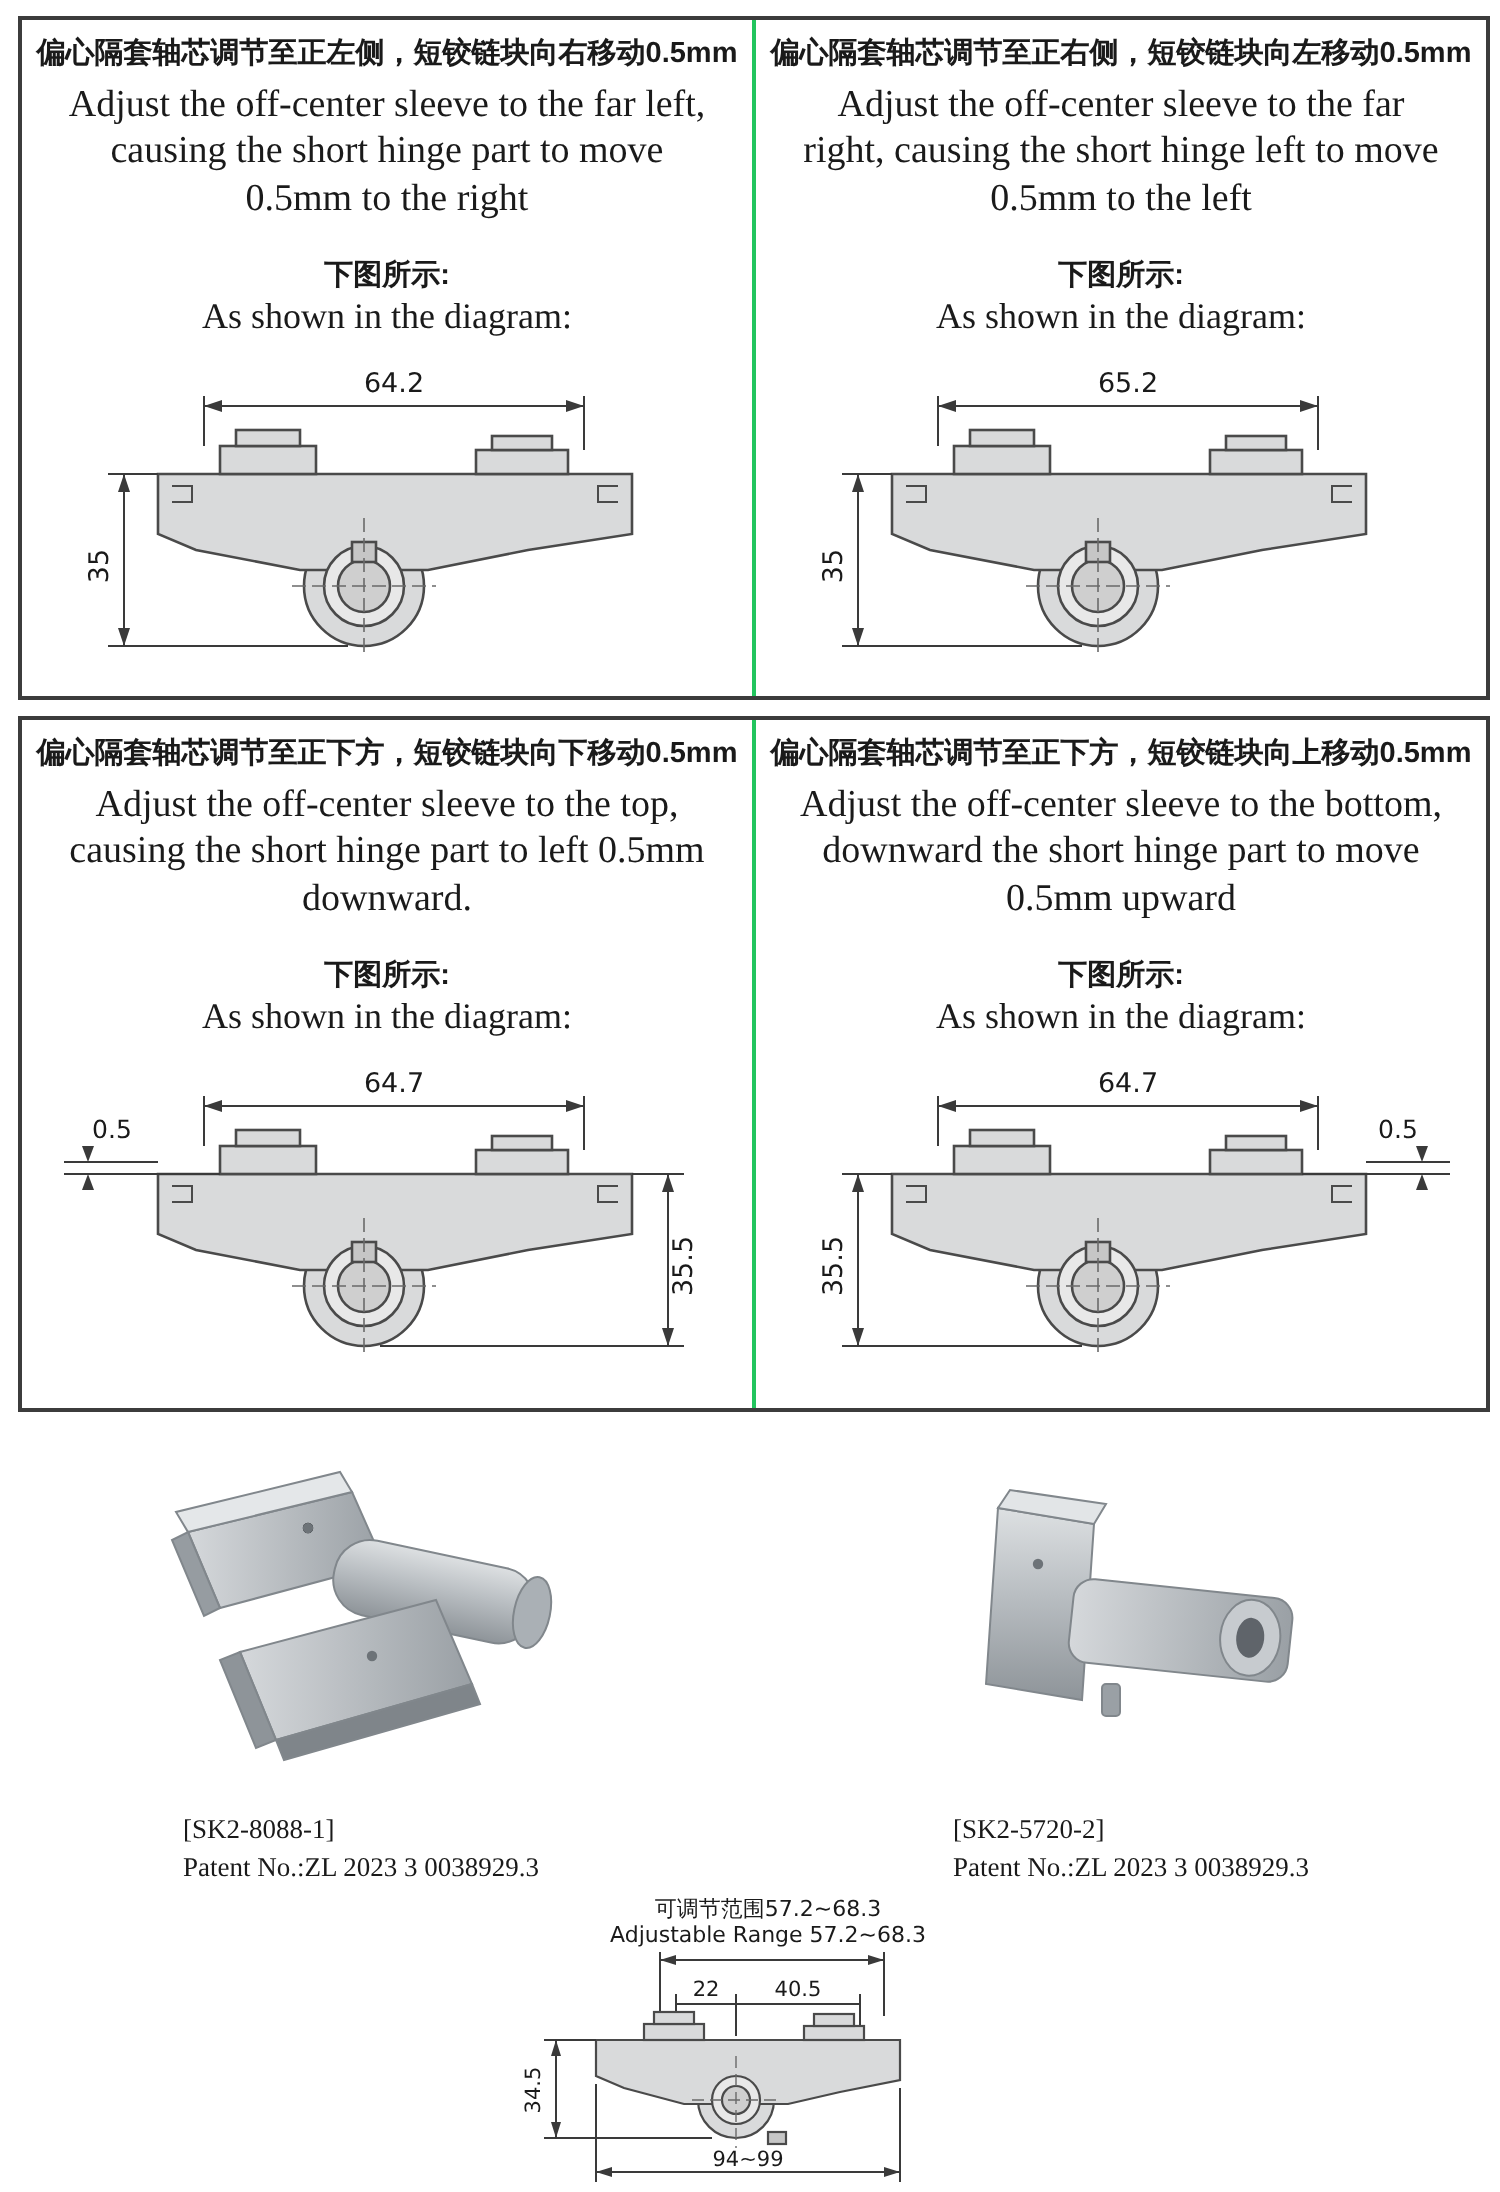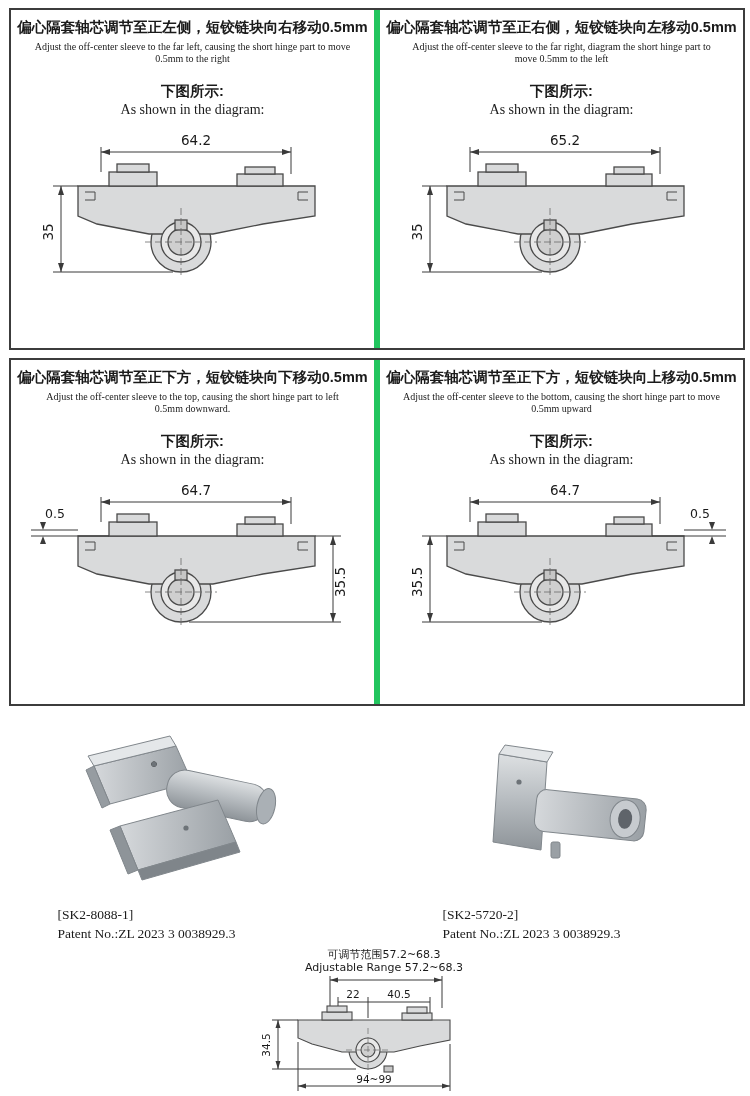--- a/index.html
+++ b/index.html
@@ -8,33 +8,33 @@
     background: #ffffff; color: #1a1a1a;
     font-family: "Liberation Serif", serif;
   }
   .section-box {
     position: absolute; left: 9px; width: 732px;
     border: 2px solid #3c3c3c; background: #fff; display: flex;
   }
   #section-top { top: 8px;  height: 338px; }
   #section-mid { top: 358px; height: 344px; }
   .panel { flex: 1 1 50%; display: flex; flex-direction: column; align-items: center; padding-top: 8px; }
-  .panel.right { border-left: 6px solid #22c55e; }
+  .panel.right { border-left: 2px solid #22c55e; }
   .title-cn {
     font-weight: bold; font-size: 14.5px; line-height: 1.35; text-align: center;
     font-family: "Liberation Sans", sans-serif; max-width: 352px;
   }
-  .title-en { font-size: 10px; line-height: 1.25; text-align: center; max-width: 322px; margin-top: 3px; }
+  .title-en { font-size: 19px; line-height: 1.25; text-align: center; max-width: 322px; margin-top: 3px; }
   .caption-cn { font-weight: bold; font-size: 14.5px; margin-top: 16px; font-family: Liberation Sans, sans-serif; }
-  .caption-en { font-size: 14px; margin-top: 1px; }
+  .caption-en { font-size: 18px; margin-top: 1px; }
   .diagram { margin-top: 4px; }
   svg text { font-family: "DejaVu Sans", sans-serif; fill: #1a1a1a; }
   .products-row { position: absolute; top: 724px; left: 0; width: 750px; display: flex; justify-content: space-around; align-items: flex-start; }
   .product { display: flex; flex-direction: column; }
-  .product-caption { font-size: 13.5px; line-height: 1.4; margin-top: 2px; }
+  .product-caption { font-size: 13.5px; line-height: 1.4; margin-left: 34px; margin-top: 2px; }
   .range-block { position: absolute; top: 948px; left: 0; width: 748px; display: flex; justify-content: center; }
 </style>
 </head>
 <body>
 
 <svg width="0" height="0" style="position:absolute">
   <defs>
     <linearGradient id="metalV" x1="0" y1="0" x2="0" y2="1">
       <stop offset="0" stop-color="#dde0e2"></stop>
         <stop offset="0.45" stop-color="#b9bec2"></stop>
@@ -92,21 +92,21 @@
     </g>
     <polygon points="38,64 35,73 41,73" fill="#3a3a3a"></polygon>
     <polygon points="38,150 35,141 41,141" fill="#3a3a3a"></polygon>
     <text x="30" y="110" font-size="13.5" text-anchor="middle" transform="rotate(-90 30 110)">35</text>
   </g>
 
 </svg></div>
   </div>
   <div class="panel right">
     <div class="title-cn">偏心隔套轴芯调节至正右侧，短铰链块向左移动0.5mm</div>
-    <div class="title-en">Adjust the off-center sleeve to the far right, diagram the short hinge part to move 0.5mm to the left</div>
+    <div class="title-en">Adjust the off-center sleeve to the far right, causing the short hinge left to move 0.5mm to the left</div>
     <div class="caption-cn">下图所示:</div>
     <div class="caption-en">As shown in the diagram:</div>
     <div class="diagram"><svg width="340" height="202" viewBox="0 0 340 202">
 
   <g stroke="#3a3a3a" stroke-width="1" fill="none">
     <line x1="78" y1="30" x2="268" y2="30"></line>
     <line x1="78" y1="25" x2="78" y2="50"></line>
     <line x1="268" y1="25" x2="268" y2="52"></line>
   </g>
   <polygon points="78,30 87,27 87,33" fill="#3a3a3a"></polygon>
@@ -203,21 +203,21 @@
     </g>
     <polygon points="20,58 17,50 23,50" fill="#3a3a3a"></polygon>
     <polygon points="20,64 17,72 23,72" fill="#3a3a3a"></polygon>
     <text x="32" y="46" font-size="12.5" text-anchor="middle">0.5</text>
   </g>
 
 </svg></div>
   </div>
   <div class="panel right">
     <div class="title-cn">偏心隔套轴芯调节至正下方，短铰链块向上移动0.5mm</div>
-    <div class="title-en">Adjust the off-center sleeve to the bottom, causing the short hinge part to move 0.5mm upward</div>
+    <div class="title-en">Adjust the off-center sleeve to the bottom, downward the short hinge part to move 0.5mm upward</div>
     <div class="caption-cn">下图所示:</div>
     <div class="caption-en">As shown in the diagram:</div>
     <div class="diagram"><svg width="340" height="202" viewBox="0 0 340 202">
 
   <g stroke="#3a3a3a" stroke-width="1" fill="none">
     <line x1="78" y1="30" x2="268" y2="30"></line>
     <line x1="78" y1="25" x2="78" y2="50"></line>
     <line x1="268" y1="25" x2="268" y2="52"></line>
   </g>
   <polygon points="78,30 87,27 87,33" fill="#3a3a3a"></polygon>

